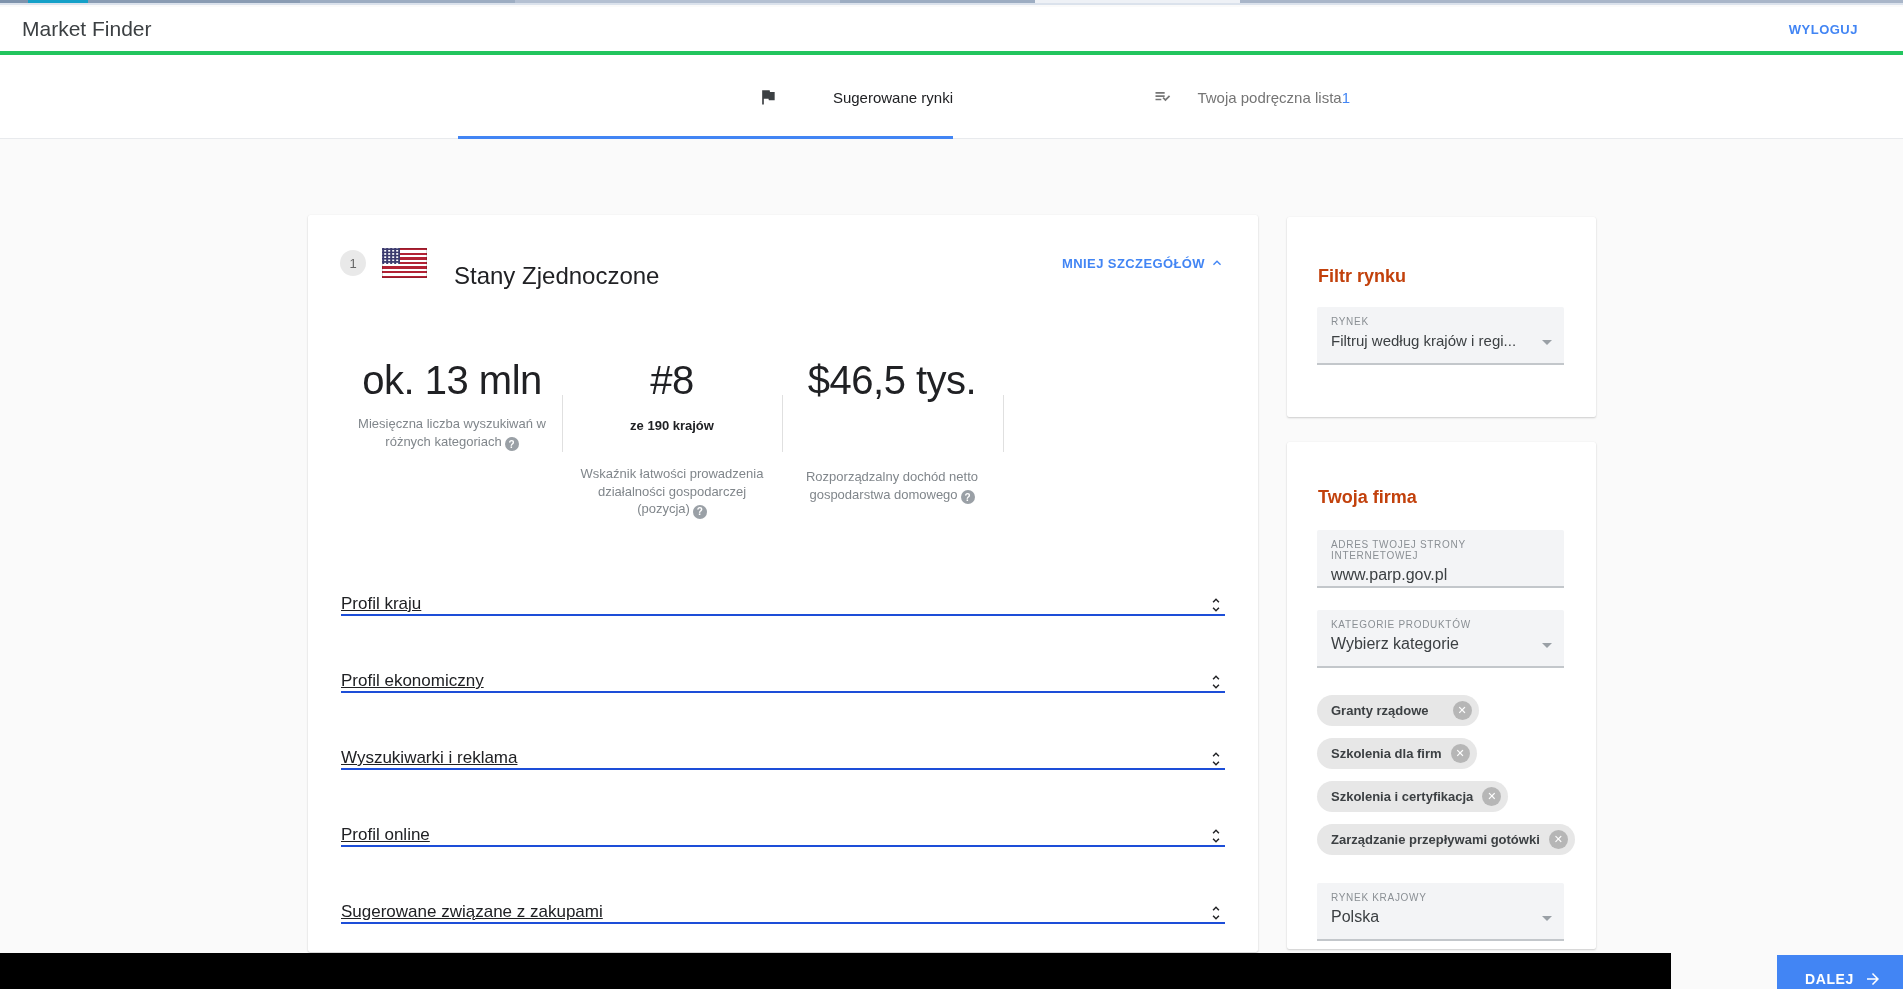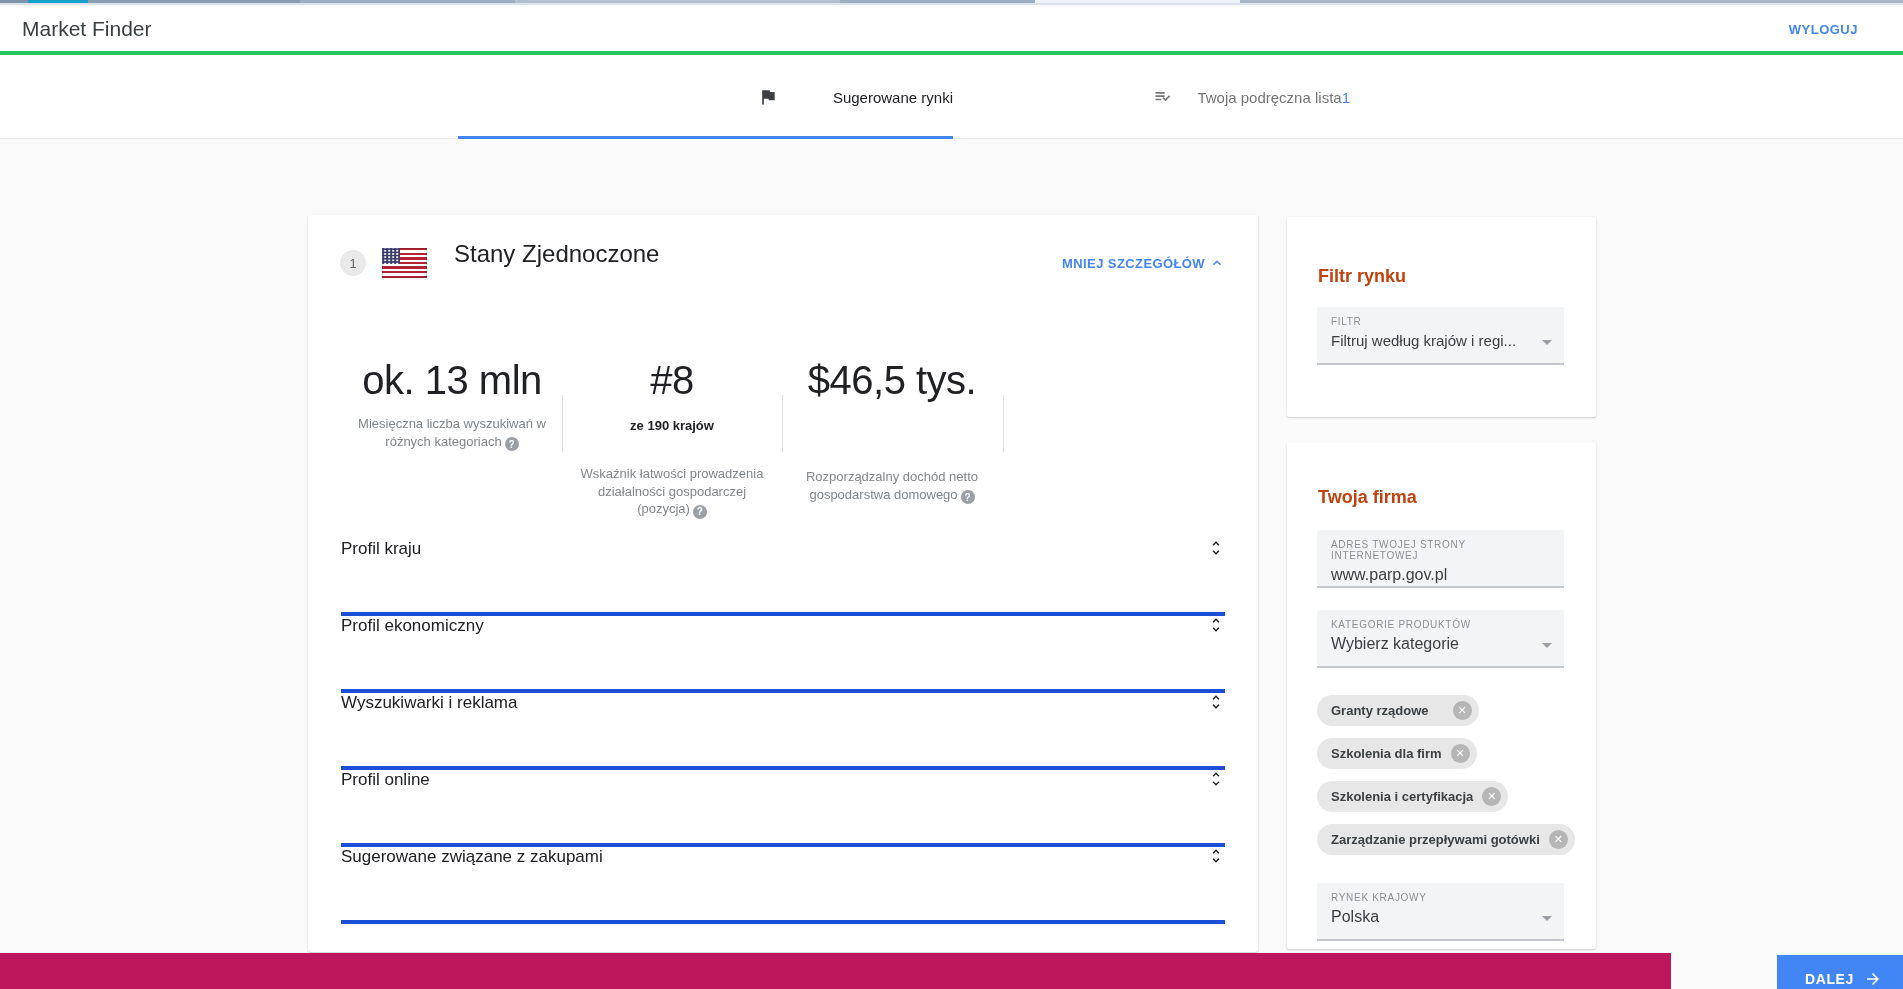--- a/index.html
+++ b/index.html
@@ -69,21 +69,21 @@
     position:absolute; left:74px; top:33px; width:45px; height:30px;
     background:repeating-linear-gradient(to bottom, #b22234 0 2.31px, #fff 2.31px 4.62px);
     box-shadow:inset 0 0 0 1px rgba(0,0,0,.15);
   }
   .flag-us::before {
     content:""; position:absolute; top:0; left:0; width:18px; height:16.2px;
     background-color:#3c3b6e;
     background-image:radial-gradient(#fff .9px, transparent 1.1px);
     background-size:4px 3.2px; background-position:1.2px 1.2px;
   }
-  .country-title { position:absolute; left:146px; top:25px; font-size:24px; color:#202124; }
+  .country-title { position:absolute; left:146px; top:47px; font-size:24px; color:#202124; }
   .details-toggle {
     position:absolute; right:33px; top:40px; color:#4285f4; font-size:13px;
     font-weight:bold; letter-spacing:.4px; display:flex; align-items:center; gap:4px;
     cursor:pointer; background:none; border:none; font-family:inherit;
   }
 
   
   .stats { position:absolute; left:34px; top:142px; width:880px; display:grid;
     grid-template-columns:repeat(4, 220px); }
   .stat { text-align:center; padding:0 8px; }
@@ -99,22 +99,22 @@
     background:#9aa0a6; color:#fff; font-size:10px; font-weight:bold;
     align-items:center; justify-content:center; vertical-align:-2px; margin-left:3px;
     cursor:pointer;
   }
   .stat-divider { position:absolute; top:180px; width:1px; height:57px; background:#e0e0e0; }
   .sd-1 { left:254px; } .sd-2 { left:474px; } .sd-3 { left:695px; }
 
   
   .accordion { position:absolute; left:33px; right:33px; top:324px; }
   .acc-row {
-    height:77px; border-bottom:4px solid #1d4ed8; display:flex;
-    align-items:flex-start; justify-content:space-between; cursor:pointer;
+    height:77px; border-bottom:2px solid #1d4ed8; display:flex;
+    align-items:flex-end; justify-content:space-between; cursor:pointer;text-decoration:underline;
   }
   .acc-label { font-size:17px; color:#202124; }
 
   
   .filter-card { left:1287px; top:217px; width:309px; height:200px; }
   .company-card { left:1287px; top:442px; width:309px; height:507px; }
   .side-heading { position:absolute; left:31px; font-size:18px; font-weight:bold; color:#c2410c; }
   .filter-card .side-heading { top:49px; }
   .company-card .side-heading { top:45px; }
 
@@ -146,21 +146,21 @@
   .chip-label { font-size:13px; color:#3c4043; font-weight:bold; white-space:nowrap; }
   .chip-x {
     width:19px; height:19px; border-radius:50%; background:#b6b6b6; color:#fff;
     font-size:11px; display:flex; align-items:center; justify-content:center;
     cursor:pointer; border:none; font-family:inherit;
   }
   .chip-1 { top:253px;gap:24px; } .chip-2 { top:296px; } .chip-3 { top:339px; } .chip-4 { top:382px; }
 
   
   .footer {
-    position:absolute; left:0; top:953px; width:1671px; height:36px; background:#be185d;
+    position:absolute; left:0; top:953px; width:1671px; height:36px; background:#000000;
   }
   .next-btn {
     position:absolute; left:1777px; top:2px; width:143px; height:48px;
     background:#4285f4; color:#fff; border:none; font-family:inherit;
     font-size:14px; font-weight:bold; letter-spacing:.6px;
     display:flex; align-items:center; justify-content:flex-start;
     padding-left:28px; gap:10px; cursor:pointer;
   }
   svg { display:block; }
 </style>
@@ -267,21 +267,21 @@
             <path d="M12 5.83L15.17 9l1.41-1.41L12 3 7.41 7.59 8.83 9 12 5.83zm0 12.34L8.83 15l-1.41 1.41L12 21l4.59-4.59L15.17 15 12 18.17z"></path>
           </svg>
       </span>
     </div>
   </div>
 </div>
 
 <div class="card filter-card">
   <div class="side-heading">Filtr rynku</div>
   <div class="mfield f-filter">
-    <span class="mfield-label">FILTR</span>
+    <span class="mfield-label">RYNEK</span>
     <span class="mfield-value">Filtruj według krajów i regi...</span>
     <span class="dd-arrow"></span>
   </div>
 </div>
 
 <div class="card company-card">
   <div class="side-heading">Twoja firma</div>
 
   <div class="mfield f-site">
     <span class="mfield-label">ADRES TWOJEJ STRONY INTERNETOWEJ</span>

